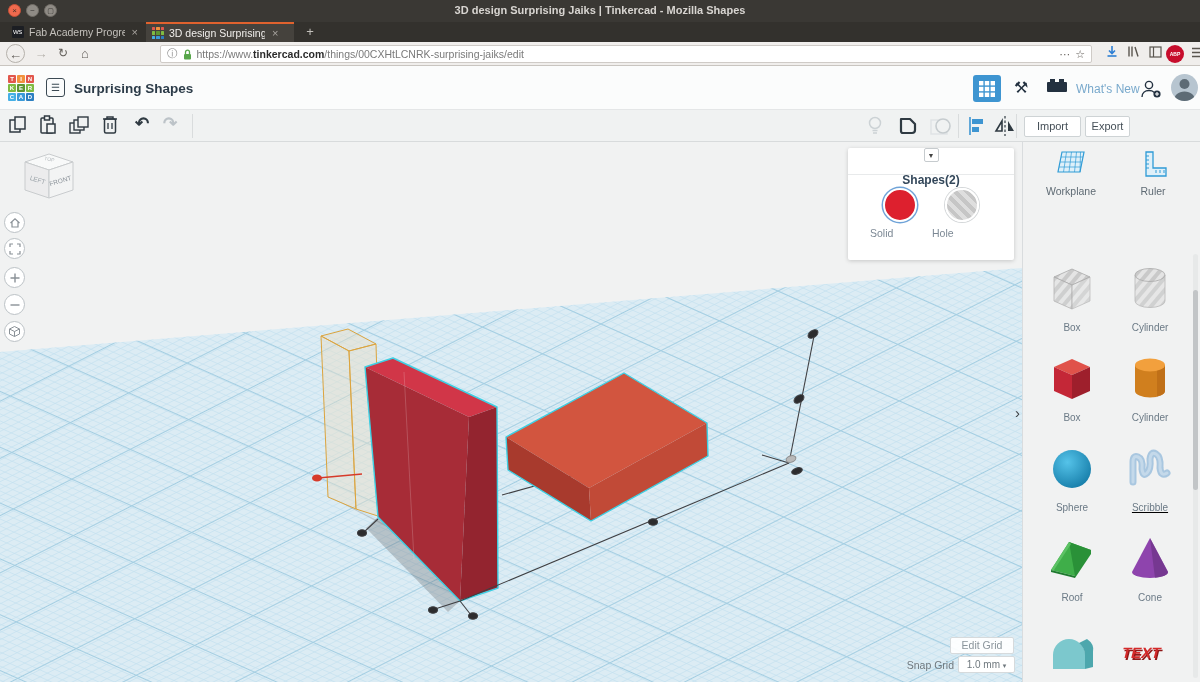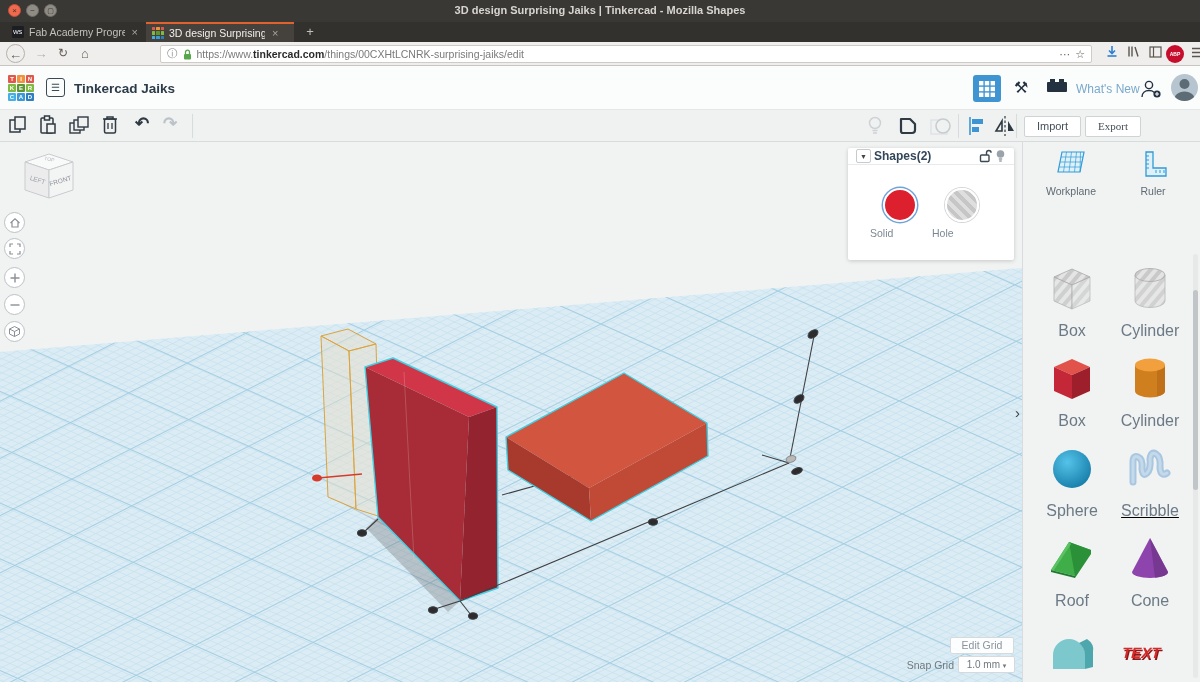--- a/index.html
+++ b/index.html
@@ -81,22 +81,22 @@
   #scene { position:absolute; left:0; top:0; }
 
   
   #viewcube { position:absolute; left:6px; top:6px; }
   .navcircle { position:absolute; left:4px; width:21px; height:21px; border-radius:50%;
     background:#fff; border:1px solid #bcc2c6; display:flex; align-items:center; justify-content:center; }
 
   
   #shapes-panel { position:absolute; left:848px; top:6px; width:166px; height:112px; background:#fff;
     box-shadow:0 1px 4px rgba(0,0,0,.18); border-radius:2px; }
-  #sp-head { height:17px; border-bottom:1px solid #e8eaeb; display:flex; align-items:center;
-    padding:0 8px; gap:3px; }
+  #sp-head { height:27px; border-bottom:1px solid #e8eaeb; display:flex; align-items:center;
+    padding:0 8px; gap:11px;flex-direction:column; }
   #sp-caret { width:15px; height:14px; border:1px solid #c6cbce; border-radius:2px; font-size:7px;
     color:#444; text-align:center; line-height:13px; }
   #sp-title { font-size:12px; font-weight:bold; color:#33475a; flex:1; }
   .swatch-wrap { position:absolute; top:40px; width:60px; text-align:left; }
   .swatch { width:34px; height:34px; border-radius:50%; margin:0 auto; border:2px solid #fff; }
   #swatch-solid .swatch { background:#dd202e; box-shadow:0 0 0 1.5px #6fa3d8; }
   #swatch-hole  .swatch { background:repeating-linear-gradient(45deg,#c6c6c6 0 4px,#dedede 4px 8px);
     box-shadow:0 0 0 1px #d4d7d9; }
   .swatch-label { font-size:10.5px; color:#7c8894; margin-top:5px; }
 
@@ -104,21 +104,21 @@
   #sidebar { position:absolute; left:1022px; top:0; width:178px; height:540px;
     background:#f1f2f2; border-left:1px solid #d9dcde; }
   .side-tool { position:absolute; top:8px; width:80px; text-align:center; }
   .side-tool .lbl { font-size:10.5px; color:#5f6b74; margin-top:3px; }
   #lib-select { position:absolute; left:10px; top:60px; width:158px; height:40px; background:#fff;
     border:1px solid #d7dadc; border-radius:2px; padding:4px 8px; }
   #lib-brand { font-size:8px; color:#97a1a8; }
   #lib-name { font-size:13px; color:#39464f; margin-top:1px; }
   #lib-caret { position:absolute; right:8px; top:16px; font-size:9px; color:#333; }
   .tile { position:absolute; width:72px; text-align:center; }
-  .tile .lbl { font-size:16px; color:#6b7a86; margin-top:2px; }
+  .tile .lbl { font-size:10px; color:#6b7a86; margin-top:2px; }
   #side-scroll { position:absolute; right:2px; top:112px; width:5px; height:424px; background:#e7e9e9; border-radius:3px;}
   #side-thumb { position:absolute; right:0; top:36px; width:5px; height:200px; background:#c2c5c7; border-radius:3px;}
   #panel-chevron { position:absolute; left:-11px; top:256px; width:11px; height:30px;
     color:#3c4043; font-size:15px; line-height:30px; text-align:center; }
 
   
   #edit-grid { position:absolute; left:950px; top:495px; width:64px; height:17px;
     background:rgba(255,255,255,.92); border:1px solid #d6dadc; border-radius:2px;
     font-size:10.5px; color:#8b959c; text-align:center; line-height:15px; }
   #snap-label { position:absolute; left:880px; top:517px; width:74px; text-align:right;
@@ -210,21 +210,21 @@
       <span style="background:#f2913d">I</span>
       <span style="background:#e2574c">N</span>
     <span style="background:#7fbb42">K</span>
       <span style="background:#5e9732">E</span>
       <span style="background:#7fbb42">R</span>
     <span style="background:#45b0e6">C</span>
       <span style="background:#3a9ad9">A</span>
       <span style="background:#2d7fc1">D</span>
   </div>
   <div id="design-menu-icn">☰</div>
-  <div id="design-title">Tinkercad Jaiks</div>
+  <div id="design-title">Surprising Shapes</div>
   <div id="grid-btn">
     <svg width="16" height="16" viewBox="0 0 16 16">
       <g fill="#fff">
           <rect x="0" y="0" width="4.4" height="4.4"></rect>
           <rect x="5.8" y="0" width="4.4" height="4.4"></rect>
           <rect x="11.6" y="0" width="4.4" height="4.4"></rect>
       <rect x="0" y="5.8" width="4.4" height="4.4"></rect>
           <rect x="5.8" y="5.8" width="4.4" height="4.4"></rect>
           <rect x="11.6" y="5.8" width="4.4" height="4.4"></rect>
       <rect x="0" y="11.6" width="4.4" height="4.4"></rect>
@@ -317,21 +317,21 @@
   </div>
   <div class="tb-icn" style="left:993px;">
     <svg width="24" height="22" viewBox="0 0 24 22">
         <path d="M12 1v20" stroke="#2f3a42" stroke-width="1.2" stroke-dasharray="2.5 2"></path>
         <path d="M9 6L3 16h6z" fill="none" stroke="#2f3a42" stroke-width="1.6"></path>
         <path d="M15 6l6 10h-6z" fill="#2f3a42"></path>
       </svg>
   </div>
   <div class="tb-div" style="left:1016px;"></div>
   <div class="tb-btn" style="left:1024px;width:57px;">Import</div>
-  <div class="tb-btn" style="left:1085px;width:56px;font-family:Liberation Serif, serif;">Export</div>
+  <div class="tb-btn" style="left:1085px;width:45px;">Export</div>
   <div class="tb-btn" style="left:1200px;width:60px;">Send To</div>
 </div>
 
 <div id="workspace">
 
   <svg id="scene" width="1022" height="540" viewBox="0 142 1022 540">
     <defs>
       <pattern id="mA" patternUnits="userSpaceOnUse" width="40" height="6.4" patternTransform="rotate(24)">
         <path d="M0,0.4H40" stroke="#c3e1ef" stroke-width="0.7"></path>
       </pattern>

